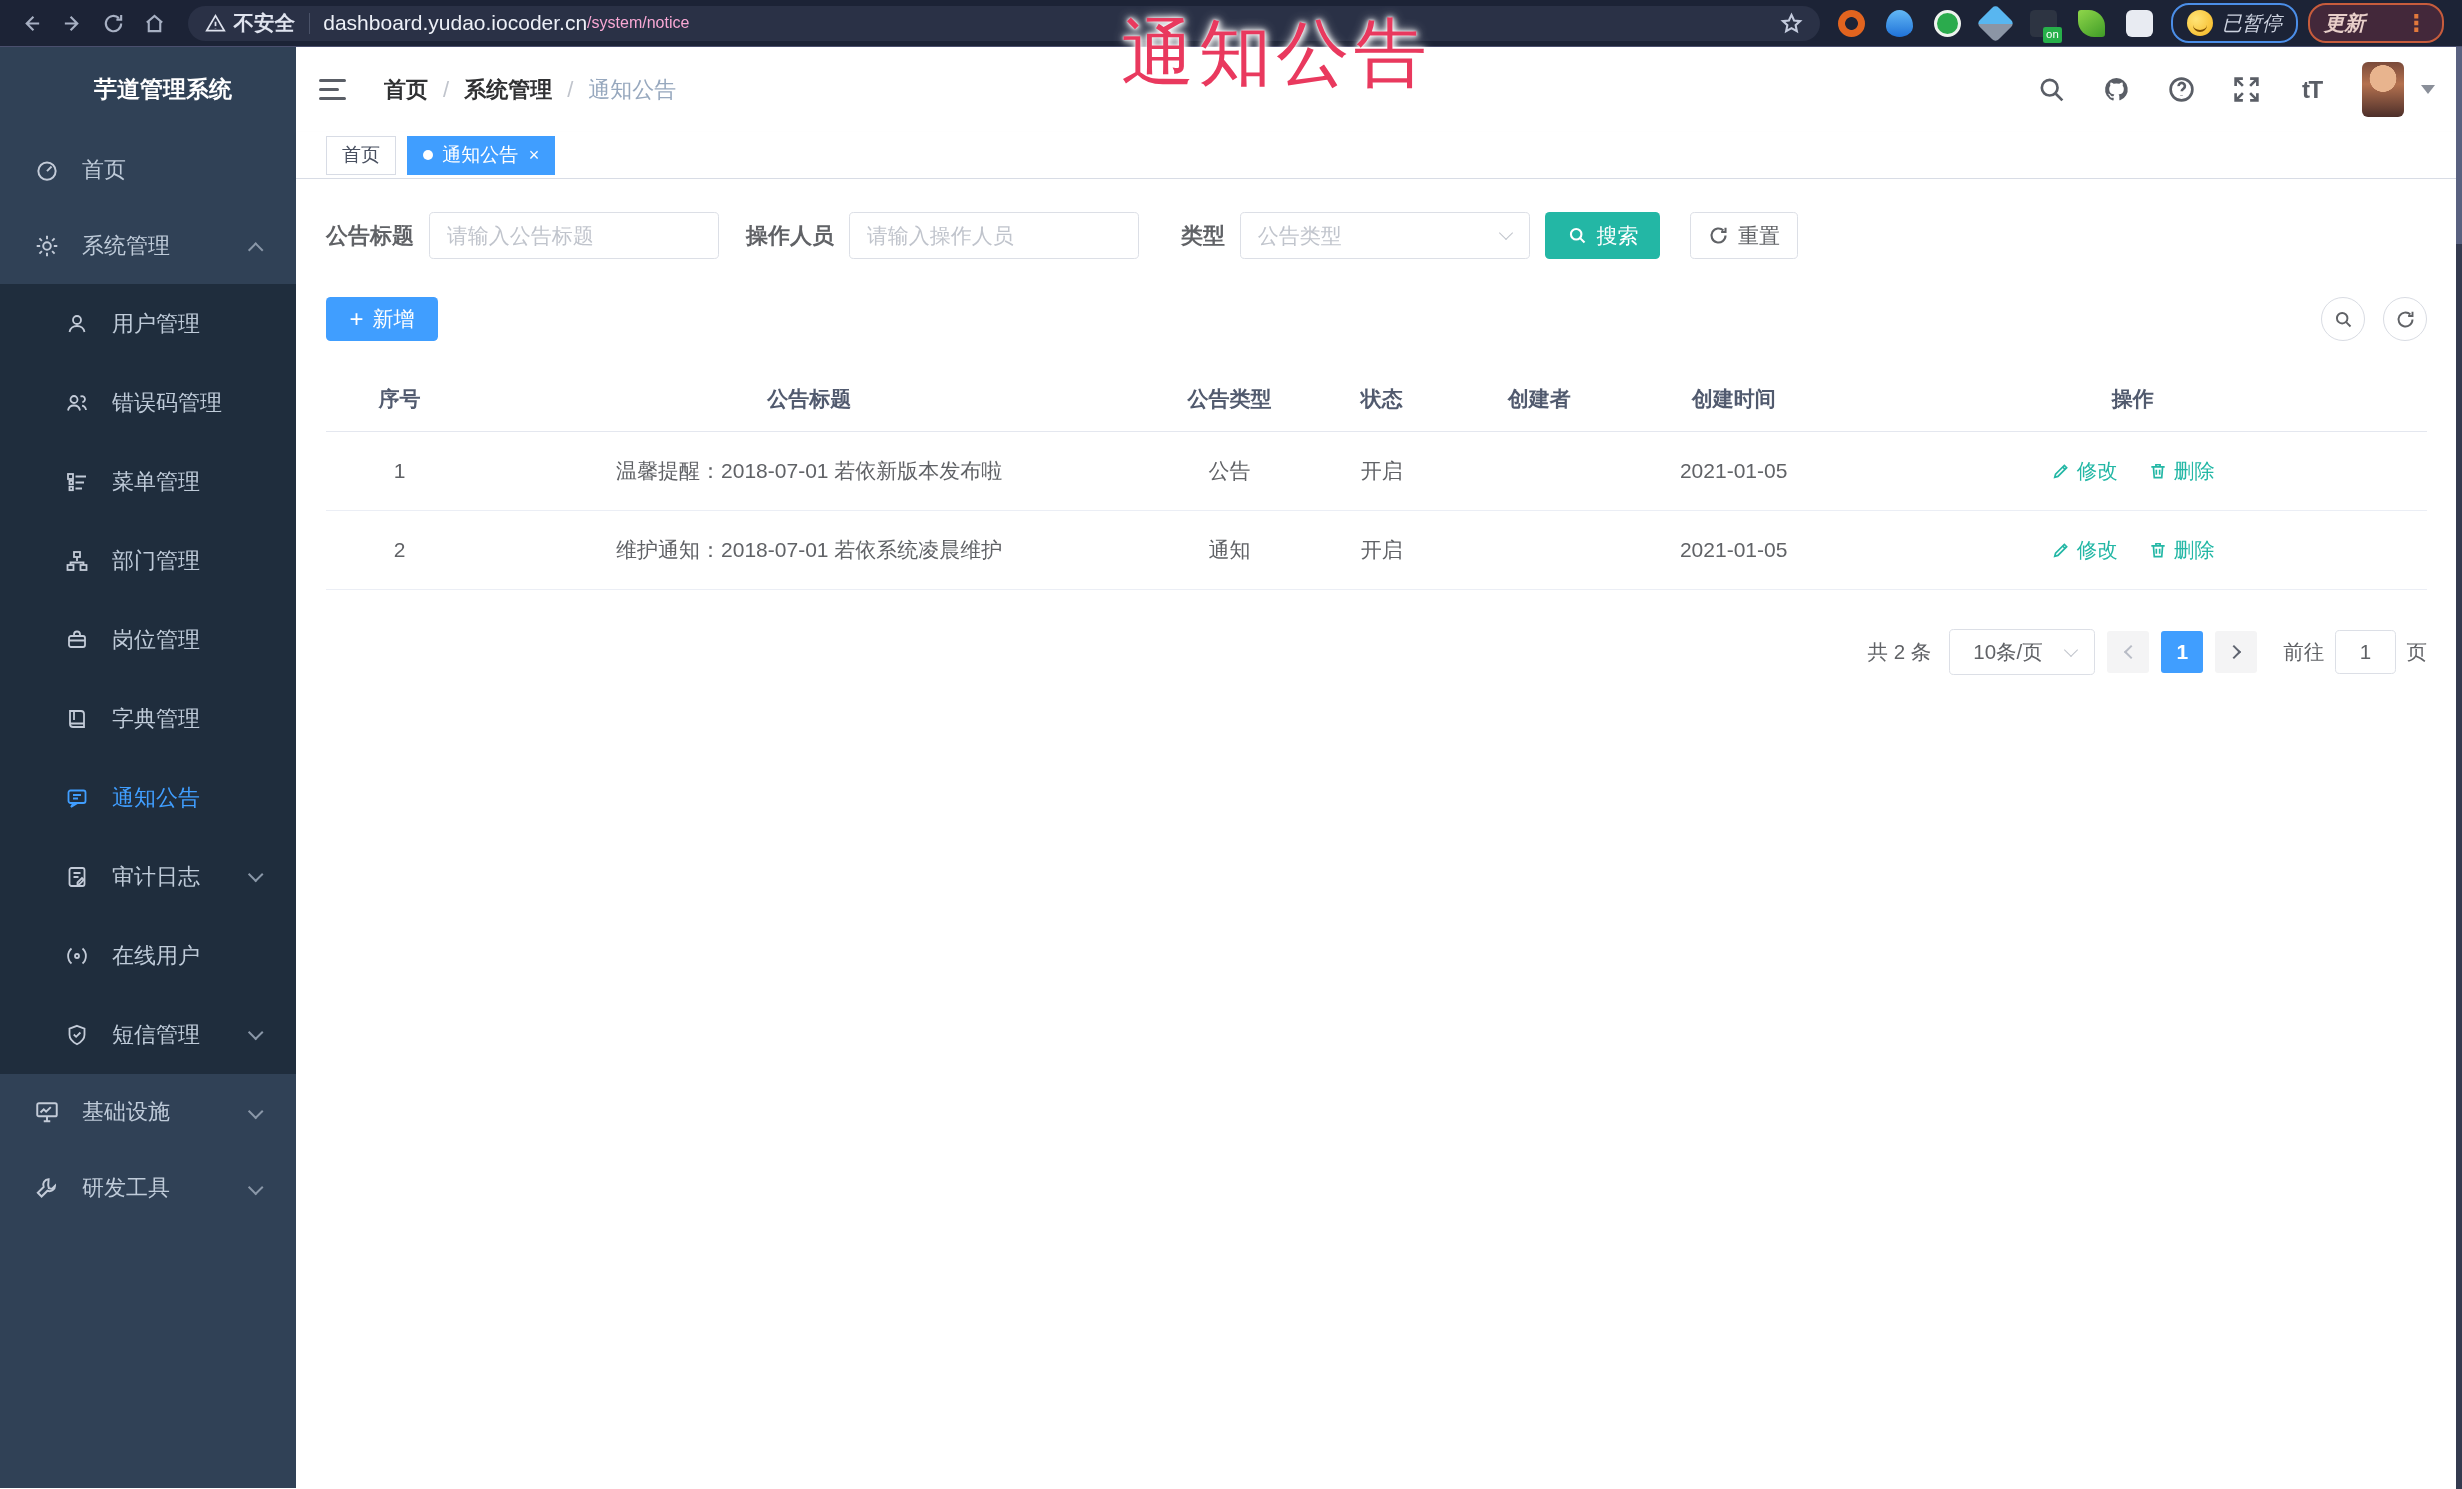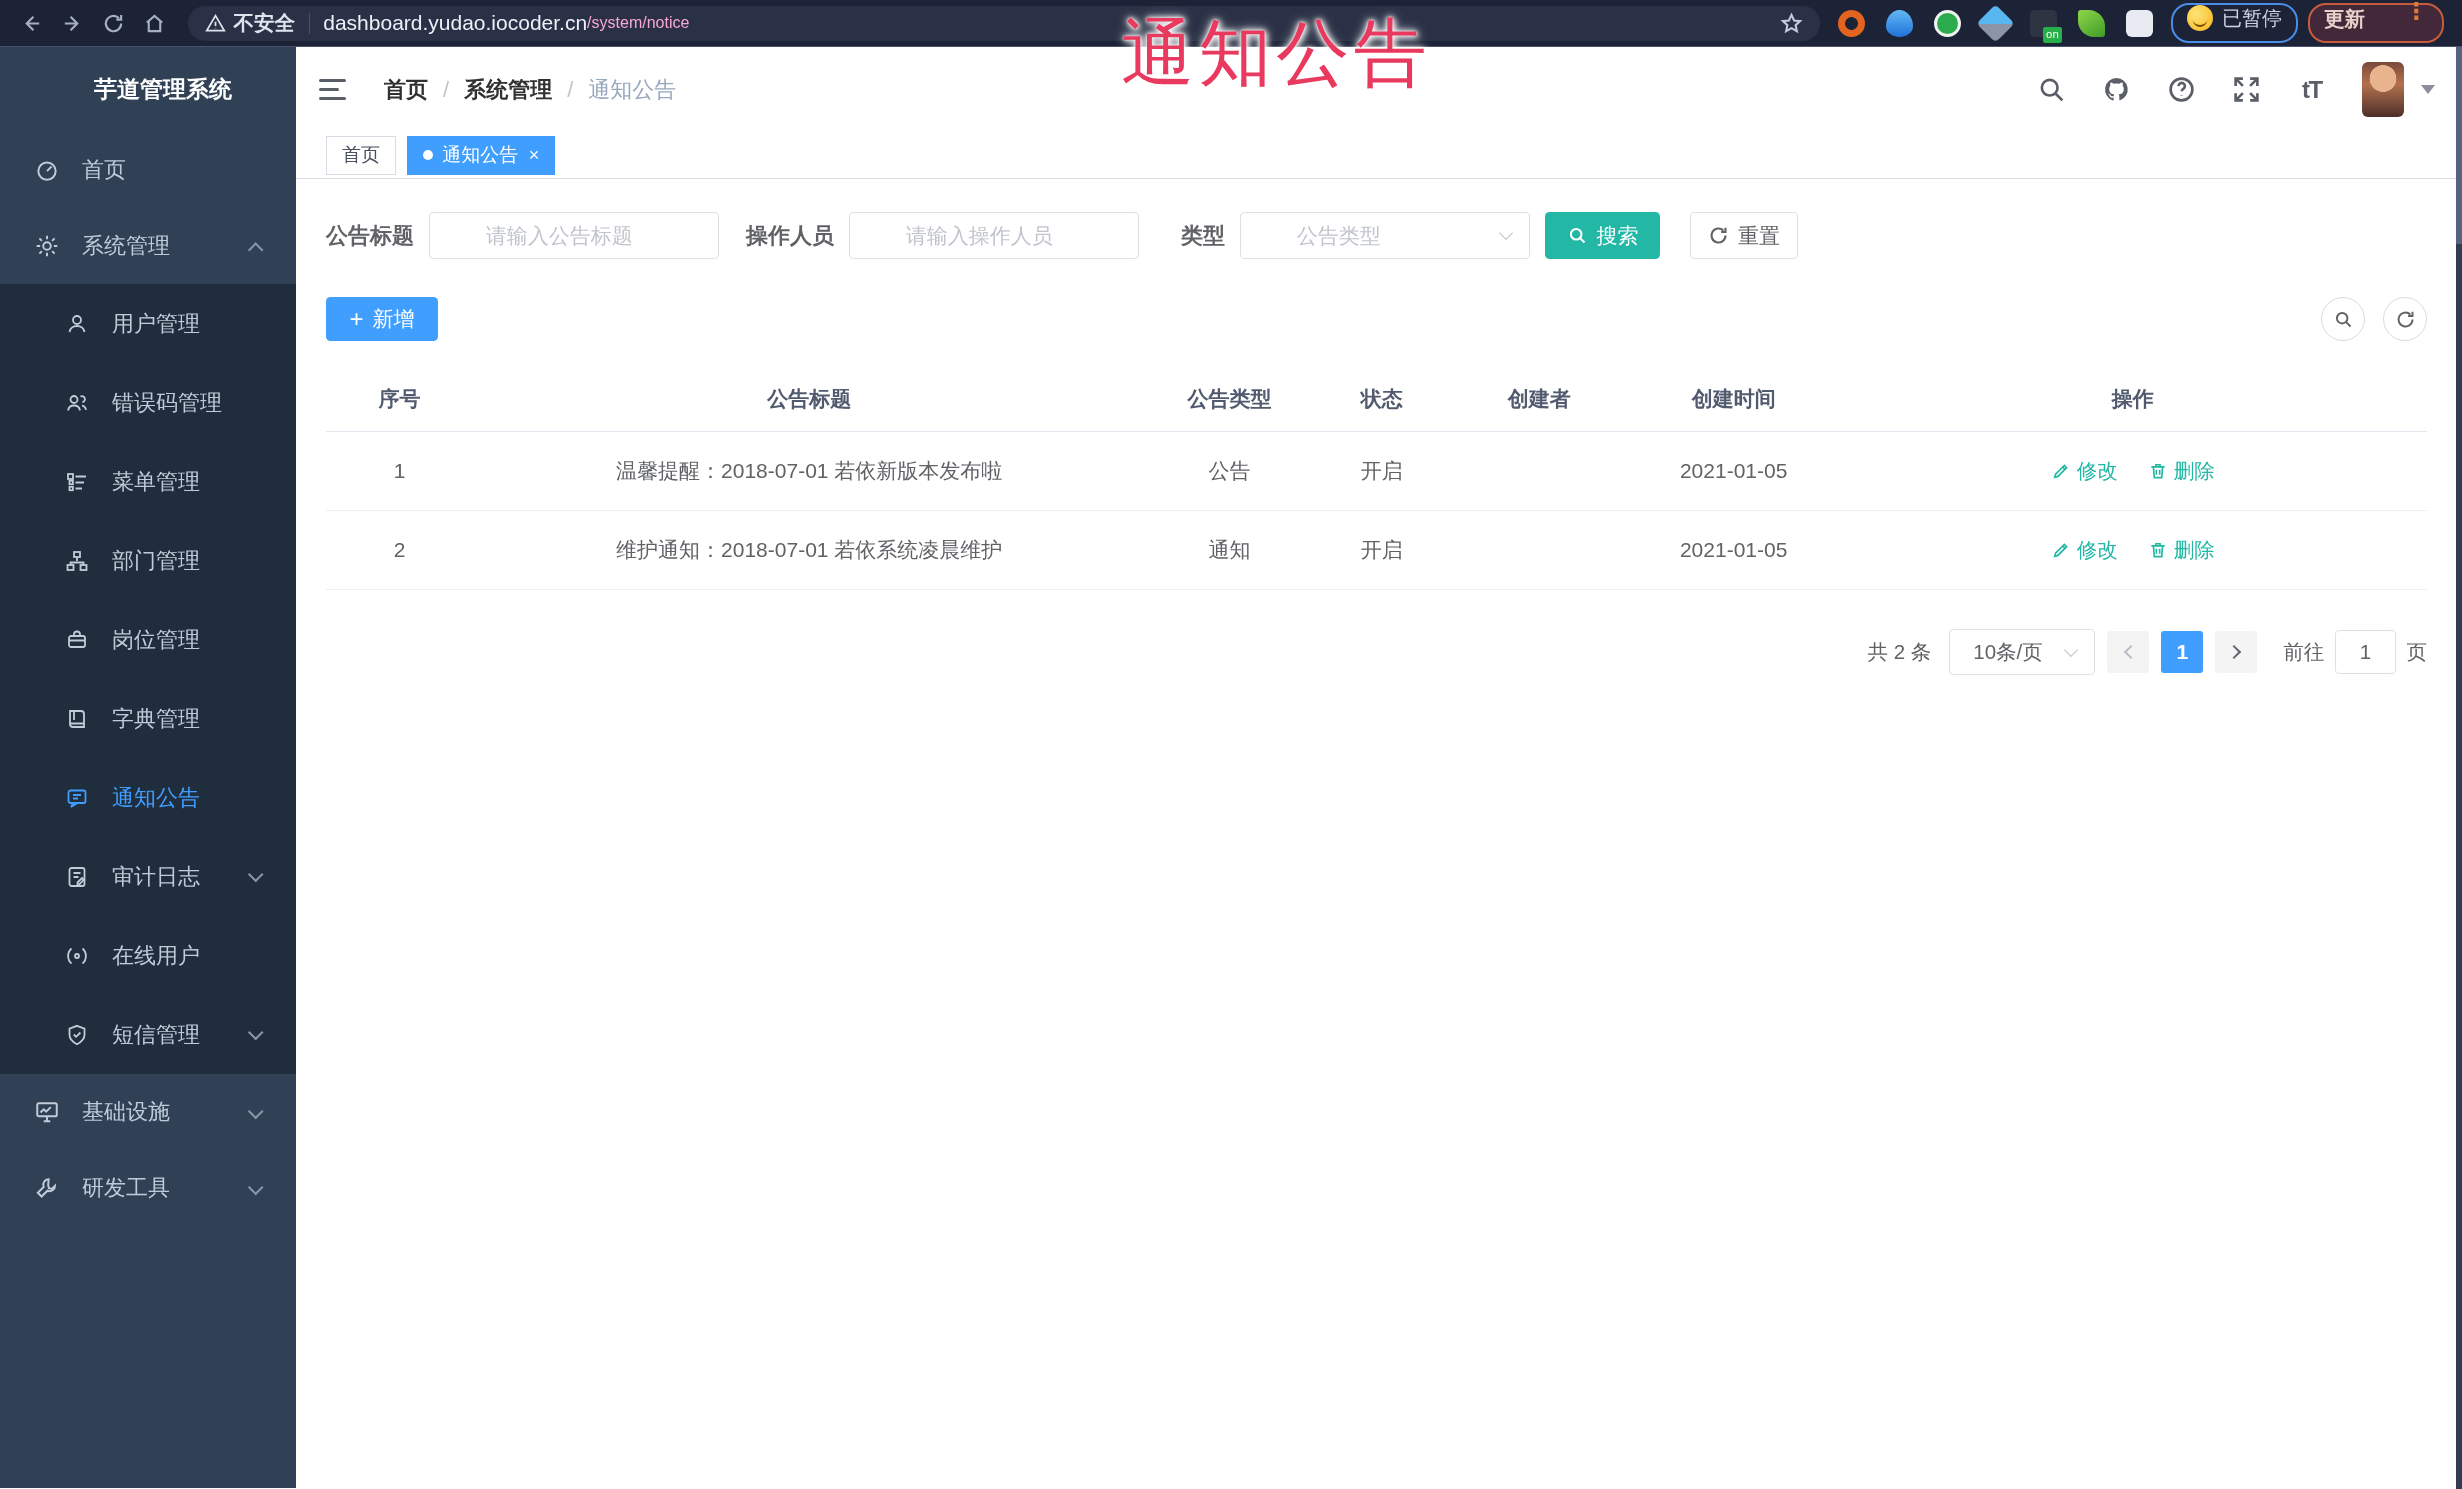--- a/index.html
+++ b/index.html
@@ -23,21 +23,21 @@
   .ext-row { display:flex; align-items:center; gap:21px; margin:0 7.6px; flex:0 0 auto; }
   .ext { width:27px; height:27px; border-radius:50%; position:relative; }
   .ext-ring { background:radial-gradient(circle at 50% 50%, #1c2336 0 6px, #e2641f 6.8px 13.7px); }
   .ext-drop { background:linear-gradient(180deg,#63b8f5,#1f72d8); border-radius:50% 50% 50% 50%/60% 60% 40% 40%; }
   .ext-green { background:#2bab4d; border:3px solid #eef3ee; }
   .ext-gem  { background:linear-gradient(135deg,#58b6f0 50%,#8b95a5 50%); transform:rotate(45deg); border-radius:4.6px; }
   .ext-dark { background:#2d3442; border-radius:4.6px; }
   .ext-dark::after { content:"on"; position:absolute; right:-4.6px; bottom:-6px; background:#27b04a; color:#fff; font-size:11.4px; line-height:1; padding:2.3px 3px; border-radius:2.3px; }
   .ext-leaf { background:linear-gradient(145deg,#8fd64a,#3f9c27); border-radius:3px 60% 3px 60%; }
   .ext-puzzle { background:#e8ebf2; border-radius:6px; }
-  .pill { height:40px; border-radius:18px; display:flex; padding:0 13.7px; flex:0 0 auto; }
+  .pill { height:40px; border-radius:18px; display:flex; align-items:center; padding:0 13.7px; flex:0 0 auto;font-style:italic; }
   .pill-paused { border:2.3px solid #4b8ee8; margin:0 10.6px; }
   .emoji-face { width:26px; height:26px; border-radius:50%; background:radial-gradient(circle at 35% 35%, #ffe477, #f5b51e); position:relative; margin-right:9px; }
   .emoji-face::after { content:""; position:absolute; left:6px; top:13.7px; width:13.7px; height:6.8px; border-bottom:2.3px solid #7a4b00; border-radius:0 0 7.6px 7.6px; }
   .pill-paused-label { color:#cdd3e0; font-size:20px; }
   .pill-update { border:2.3px solid #c75c3c; background:#43283a; margin-right:4.6px;gap:28px; }
   .pill-update-label { color:#e8cfc9; font-size:20.5px; font-weight:600; }
   .kebab { color:#e2793c; font-size:23px; font-weight:700; margin-left:12px; letter-spacing:0; line-height:0.55; text-align:center; }
 
   
   .app { display:flex; height:1441px; }
@@ -88,21 +88,21 @@
   .tagsbar { height:47px; display:flex; align-items:center; gap:10.6px; padding-left:30px; border-bottom:0.8px solid #d8dce5; box-shadow:0 1.5px 4.6px rgba(0,0,0,.04); background:#fff; }
   .tag { height:39px; display:flex; align-items:center; padding:0 15px; border:0.8px solid #d8dce5; background:#fff; color:#495060; font-size:19px; cursor:pointer; }
   .tag.active { background:#409eff; border-color:#409eff; color:#fff; }
   .tag-dot { width:10.6px; height:10.6px; border-radius:50%; background:#fff; margin-right:9px; }
   .tag-close { margin-left:10.6px; font-size:18px; line-height:1; }
 
   
   .content { flex:1; padding:33px 35px 0 30px; background:#fff; }
   .filter-row { display:flex; align-items:center; }
   .f-label { font-size:22px; font-weight:700; color:#606266; flex:0 0 auto; }
-  .f-input { position:relative; width:290px; height:47px; border:0.8px solid #dcdfe6; border-radius:4.6px; background:#fff; margin-left:15px; display:flex; align-items:center;padding-left:39px; }
+  .f-input { position:relative; width:290px; height:47px; border:0.8px solid #dcdfe6; border-radius:4.6px; background:#fff; margin-left:15px; display:flex; align-items:center; }
   .f-input input { width:100%; height:100%; border:0; outline:0; background:transparent; font-size:21px; padding:0 16.7px; color:#606266; font-family:inherit; }
   .f-input input::placeholder { color:#c0c4cc; }
   .f-select { cursor:pointer; }
   .sel-chev { width:10px; height:10px; border-right:1.9px solid #c0c4cc; border-bottom:1.9px solid #c0c4cc; transform:rotate(45deg); position:absolute; right:18px; top:15px; }
   .gap36 { width:27px; } .gap56 { width:42px; } .gap20 { width:15px; } .gap40 { width:30px; }
   .btn { height:47px; border-radius:4.6px; display:flex; align-items:center; justify-content:center; font-size:21px; cursor:pointer; border:0.8px solid transparent; }
   .btn svg { width:21px; height:21px; stroke:currentColor; stroke-width:2.4; fill:none; margin-right:9px; }
   .btn-search { width:115px; background:#23b7a5; color:#fff; }
   .btn-reset { width:108px; background:#fff; border-color:#dcdfe6; color:#606266; }
 

